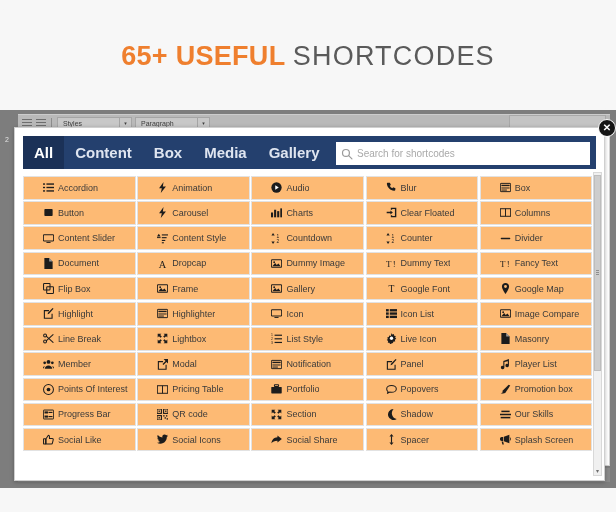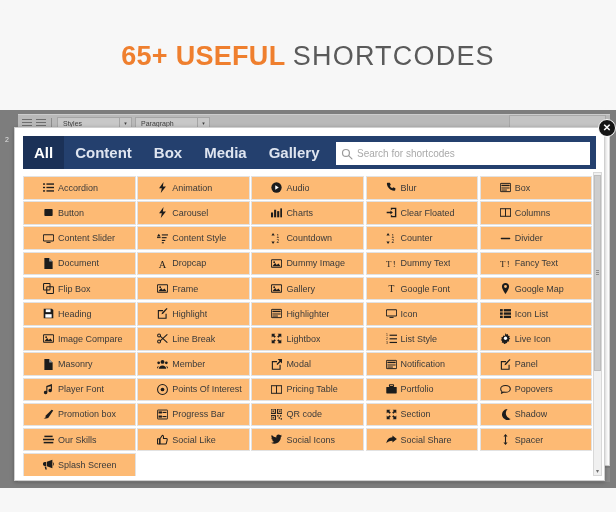--- a/index.html
+++ b/index.html
@@ -469,30 +469,20 @@
           <span class="ico">
             <svg width="11" height="11" viewBox="0 0 16 16" fill="currentColor">
               <path d="M8 0C5 0 2.8 2.2 2.8 5.1 2.8 9 8 16 8 16s5.2-7 5.2-10.9C13.2 2.2 11 0 8 0zm0 7.2a2.1 2.1 0 1 1 0-4.2 2.1 2.1 0 0 1 0 4.2z"></path>
             </svg>
           </span>
           <span class="lbl">Google Map</span>
         </div>
         <div class="cell">
           <span class="ico">
             <svg width="11" height="11" viewBox="0 0 16 16" fill="currentColor">
-              <path d="M1 1h12l2 2v12H1z"></path>
-              <rect x="4" y="2" width="7" height="4" fill="#fff"></rect>
-              <rect x="3.4" y="9" width="9.2" height="5" fill="#fff"></rect>
-            </svg>
-          </span>
-          <span class="lbl">Heading</span>
-        </div>
-        <div class="cell">
-          <span class="ico">
-            <svg width="11" height="11" viewBox="0 0 16 16" fill="currentColor">
               <path d="M1.2 3h7.6v1.6H2.8v9.6h9.6V8.4H14v7.4H1.2z"></path>
               <path d="M15.3 1.1 14 0 7.2 6.8 6.6 9l2.2-.5z"></path>
             </svg>
           </span>
           <span class="lbl">Highlight</span>
         </div>
         <div class="cell">
           <span class="ico">
             <svg width="11" height="11" viewBox="0 0 16 16" fill="currentColor">
               <rect x="0.5" y="2" width="15" height="12" rx="1" fill="none" stroke="currentColor" stroke-width="1.4"></rect>
@@ -629,21 +619,21 @@
             </svg>
           </span>
           <span class="lbl">Panel</span>
         </div>
         <div class="cell">
           <span class="ico">
             <svg width="11" height="11" viewBox="0 0 16 16" fill="currentColor">
               <path d="M13 0v9.5a2.6 2.6 0 1 1-1.6-2.4V3.2L6.4 4.5v7.9a2.6 2.6 0 1 1-1.6-2.4V2.9z"></path>
             </svg>
           </span>
-          <span class="lbl">Player Font</span>
+          <span class="lbl">Player List</span>
         </div>
         <div class="cell">
           <span class="ico">
             <svg width="11" height="11" viewBox="0 0 16 16" fill="currentColor">
               <circle cx="8" cy="8" r="7.2" fill="none" stroke="currentColor" stroke-width="1.5"></circle>
               <circle cx="8" cy="8" r="2.7"></circle>
             </svg>
           </span>
           <span class="lbl">Points Of Interest</span>
         </div>

